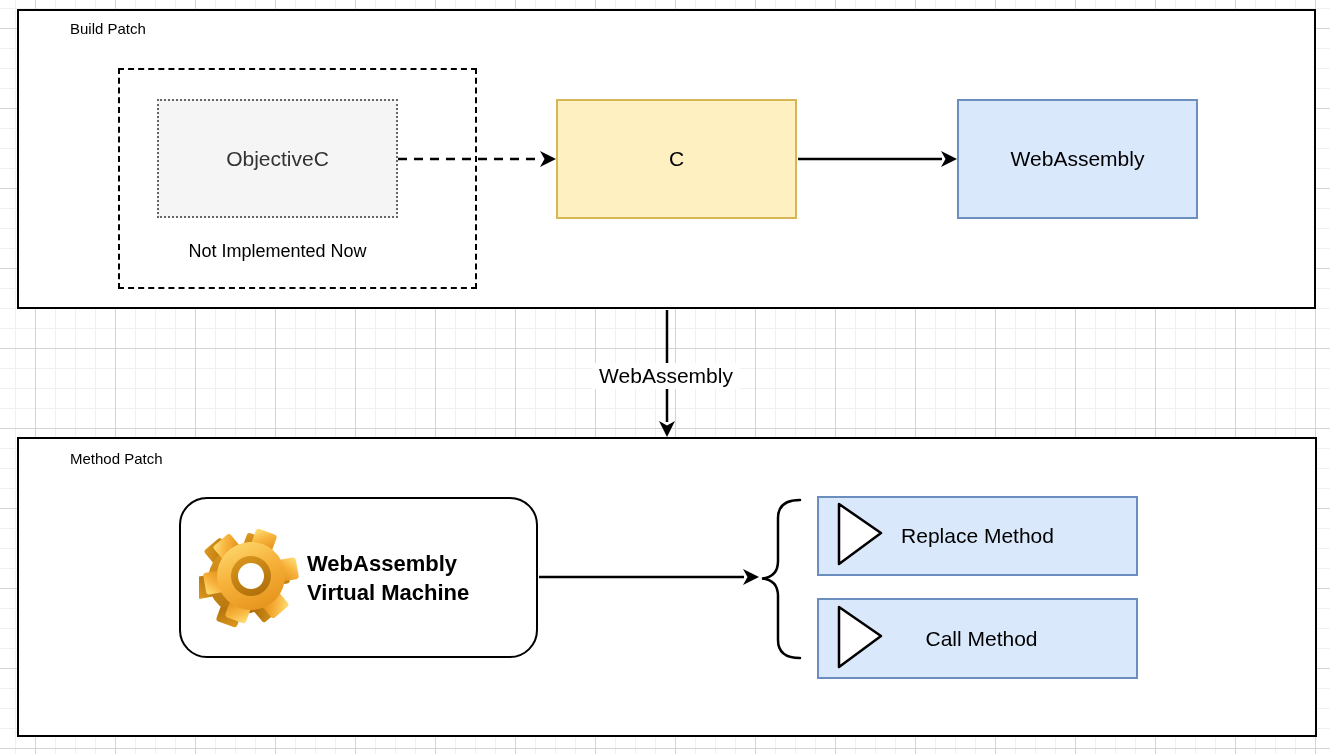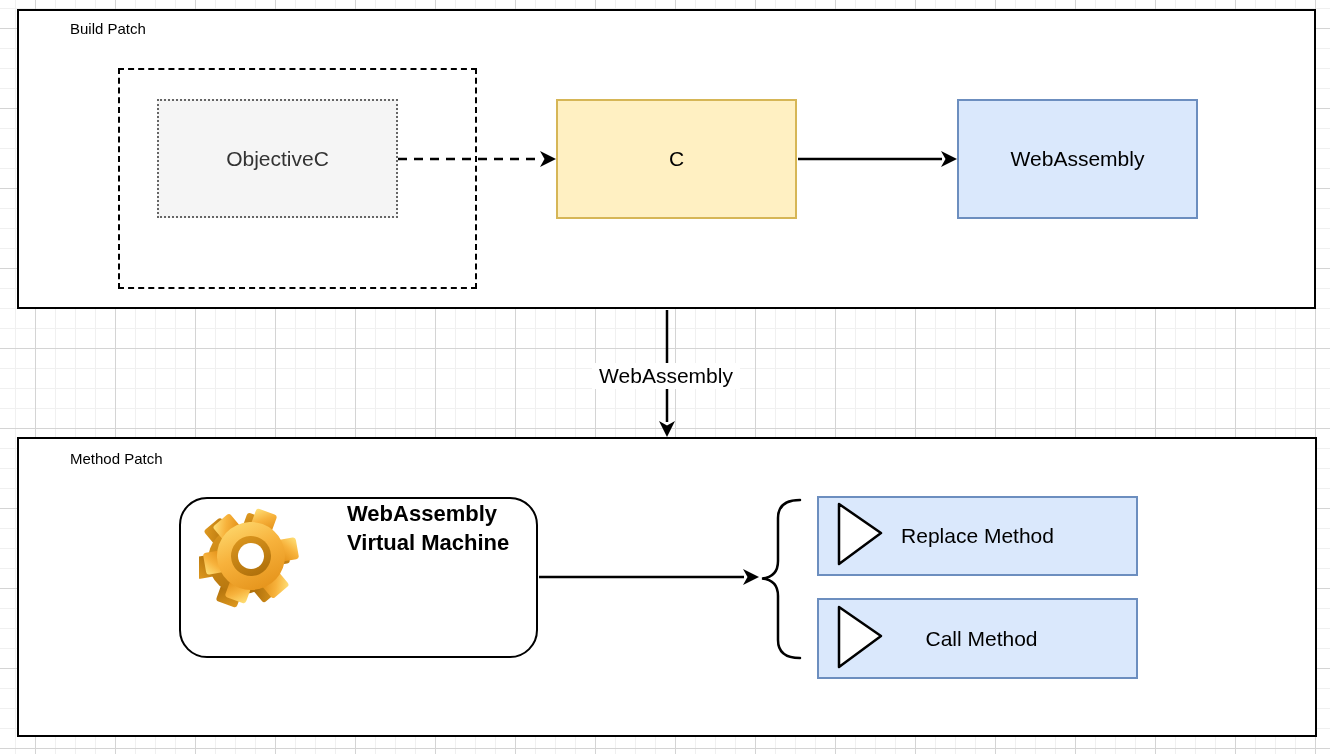--- a/index.html
+++ b/index.html
@@ -61,21 +61,21 @@
   .node-blue {
     background: #dae8fc;
     border: 2px solid #6c8ebf;
     z-index: 3;
   }
   .vm-node {
     background: #ffffff;
     border: 2.5px solid #000000;
     border-radius: 28px;
     z-index: 3;
-    display: flex;  gap: 40px;
+    display: flex; align-items: center;
   }
   .vm-text {
     font-size: 22px; font-weight: bold; line-height: 29px;
     width: 185px; margin-left: 8px;
   }
   .method-box {
     z-index: 3;
   }
   .method-box .tri {
     position: absolute; left: 18px; top: 50%; transform: translateY(-50%);
@@ -102,20 +102,21 @@
   <div class="abs group-container" style="left:17px; top:9px; width:1299px; height:300px;">
     <div class="group-title" style="left:51px; top:9px;">Build Patch</div>
   </div>
 
   <div class="abs dashed-group" style="left:118px; top:68px; width:359px; height:221px;"></div>
 
   <div class="abs node-objc" style="left:157px; top:99px; width:241px; height:119px;">
     <div class="node-label">ObjectiveC</div>
   </div>
 
+  <div class="abs caption" style="left:147px; top:241px; width:261px;">Not Implemented Now</div>
 
   <div class="abs node-c" style="left:556px; top:99px; width:241px; height:120px;">
     <div class="node-label">C</div>
   </div>
 
   <div class="abs node-blue" style="left:957px; top:99px; width:241px; height:120px;">
     <div class="node-label">WebAssembly</div>
   </div>
 
   <div class="abs group-container" style="left:17px; top:437px; width:1300px; height:300px;">

